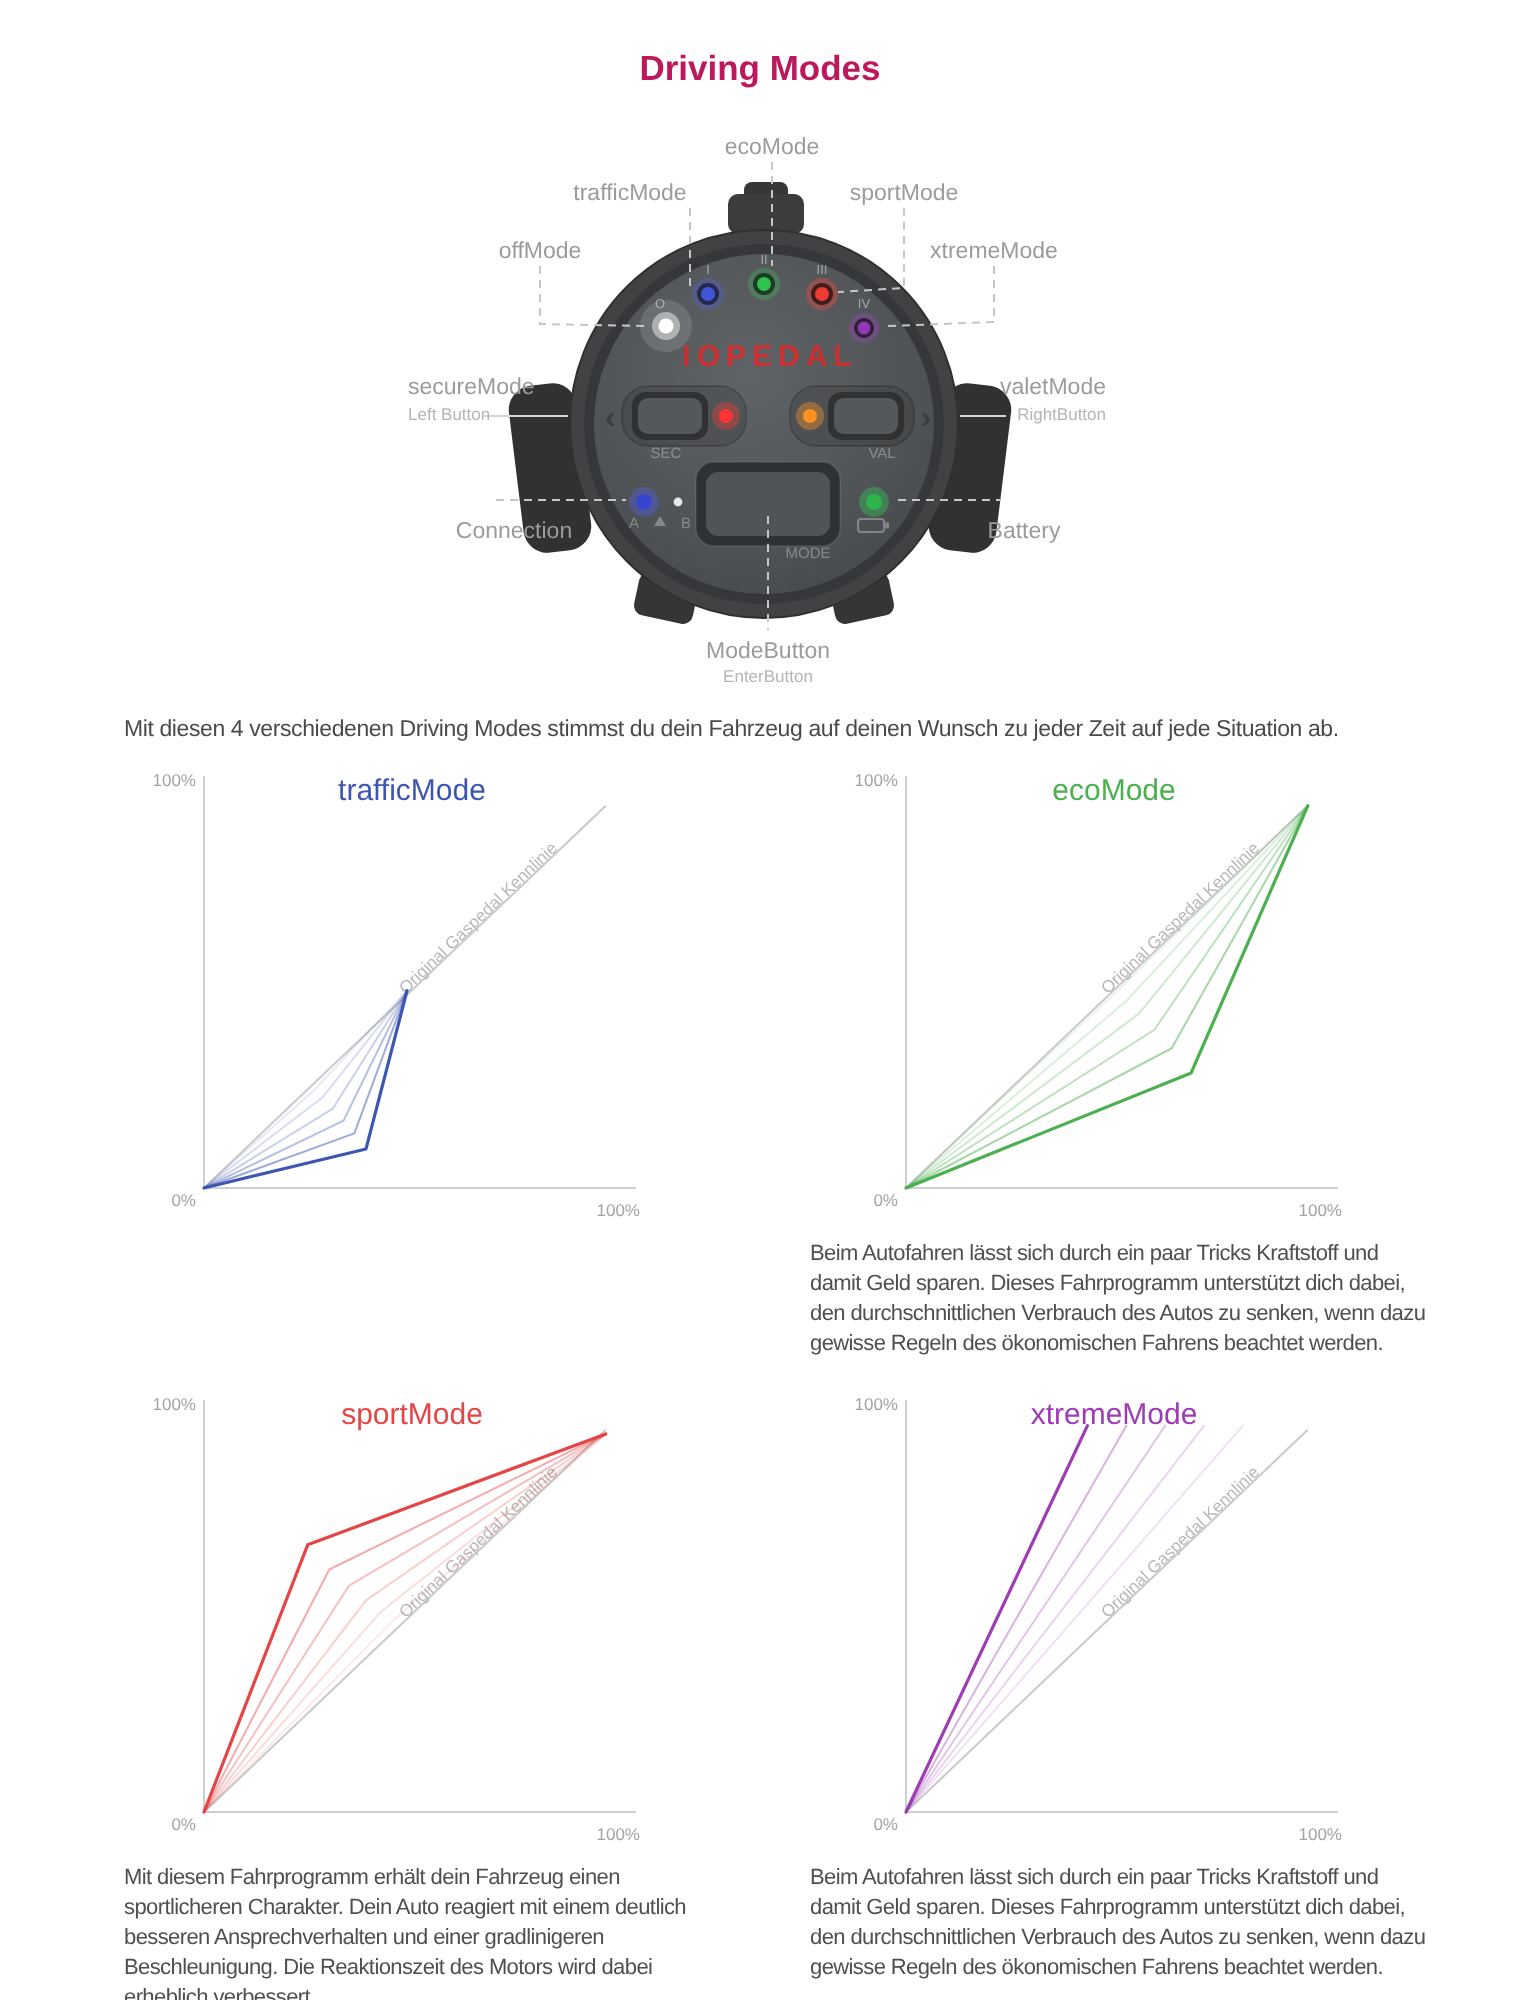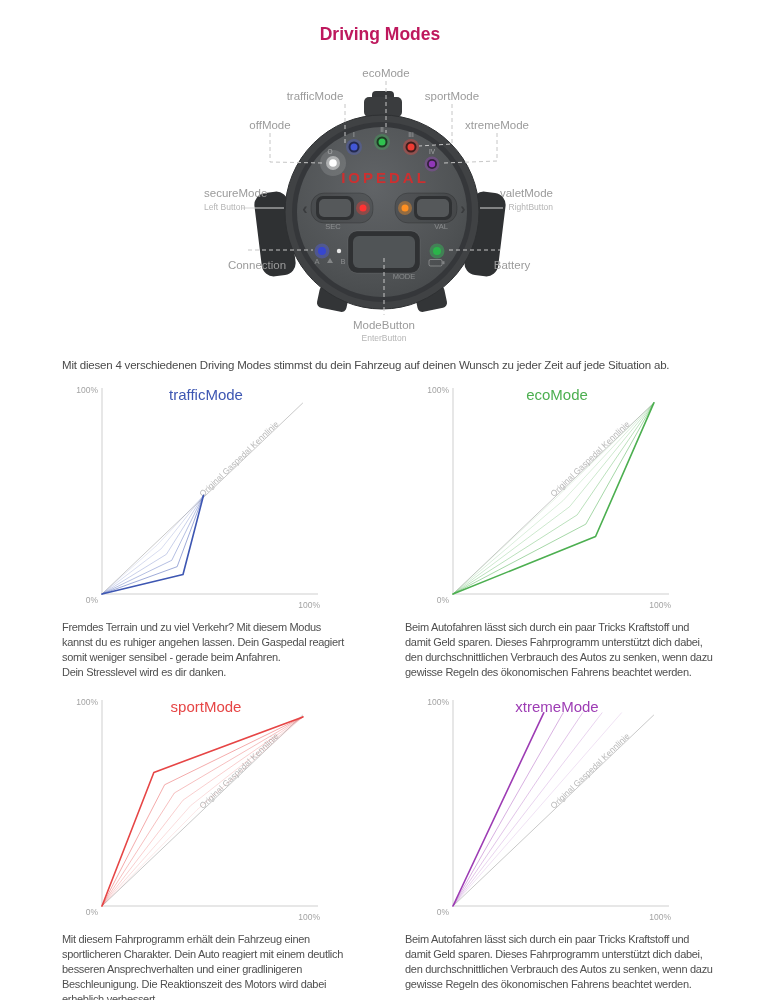--- a/index.html
+++ b/index.html
@@ -140,24 +140,20 @@
         <line x1="34" y1="214" x2="234.88000000000002" y2="22.88499999999999" stroke="#c9c9c9" stroke-width="1"></line>
         <text x="173" y="81" text-anchor="middle" class="ref-label" transform="rotate(-43.6 173 81)">Original Gaspedal Kennlinie</text>
         <polyline points="34,214 115,194.4775 135.52,115.35999999999999" fill="none" stroke="#3d56b2" stroke-opacity="1" stroke-width="1.6" stroke-linejoin="round" stroke-linecap="round"></polyline>
         <polyline points="34,214 109.16799999999999,186.6685 135.52,115.35999999999999" fill="none" stroke="#3d56b2" stroke-opacity="0.5" stroke-width="1" stroke-linejoin="round" stroke-linecap="round"></polyline>
         <polyline points="34,214 103.768,180.298 135.52,115.35999999999999" fill="none" stroke="#3d56b2" stroke-opacity="0.38" stroke-width="1" stroke-linejoin="round" stroke-linecap="round"></polyline>
         <polyline points="34,214 98.36800000000001,174.3385 135.52,115.35999999999999" fill="none" stroke="#3d56b2" stroke-opacity="0.28" stroke-width="1" stroke-linejoin="round" stroke-linecap="round"></polyline>
         <polyline points="34,214 93.184,168.79 135.52,115.35999999999999" fill="none" stroke="#3d56b2" stroke-opacity="0.2" stroke-width="1" stroke-linejoin="round" stroke-linecap="round"></polyline>
         <polyline points="34,214 89.08000000000001,165.091 135.52,115.35999999999999" fill="none" stroke="#3d56b2" stroke-opacity="0.13" stroke-width="1" stroke-linejoin="round" stroke-linecap="round"></polyline>
         <text x="138" y="20" text-anchor="middle" class="chart-title" fill="#3d56b2">trafficMode</text>
       </svg>
-    <p class="desc">Fremdes Terrain und zu viel Verkehr? Mit diesem Modus
-kannst du es ruhiger angehen lassen. Dein Gaspedal reagiert
-somit weniger sensibel - gerade beim Anfahren.
-Dein Stresslevel wird es dir danken.</p>
   </section>
   <section class="mode-block">
     <svg class="chart" width="260" height="234" viewBox="0 0 260 234">
         <path d="M34 8 V214 H250" stroke="#cfcfcf" stroke-width="1" fill="none"></path>
         <text x="30" y="13" text-anchor="end" class="axis-label">100%</text>
         <text x="30" y="223" text-anchor="end" class="axis-label">0%</text>
         <text x="252" y="228" text-anchor="end" class="axis-label">100%</text>
         <line x1="34" y1="214" x2="234.88000000000002" y2="22.88499999999999" stroke="#c9c9c9" stroke-width="1"></line>
         <text x="173" y="81" text-anchor="middle" class="ref-label" transform="rotate(-43.6 173 81)">Original Gaspedal Kennlinie</text>
         <polyline points="34,214 176.56,156.45999999999998 234.88000000000002,22.88499999999999" fill="none" stroke="#4caf50" stroke-opacity="1" stroke-width="1.6" stroke-linejoin="round" stroke-linecap="round"></polyline>

